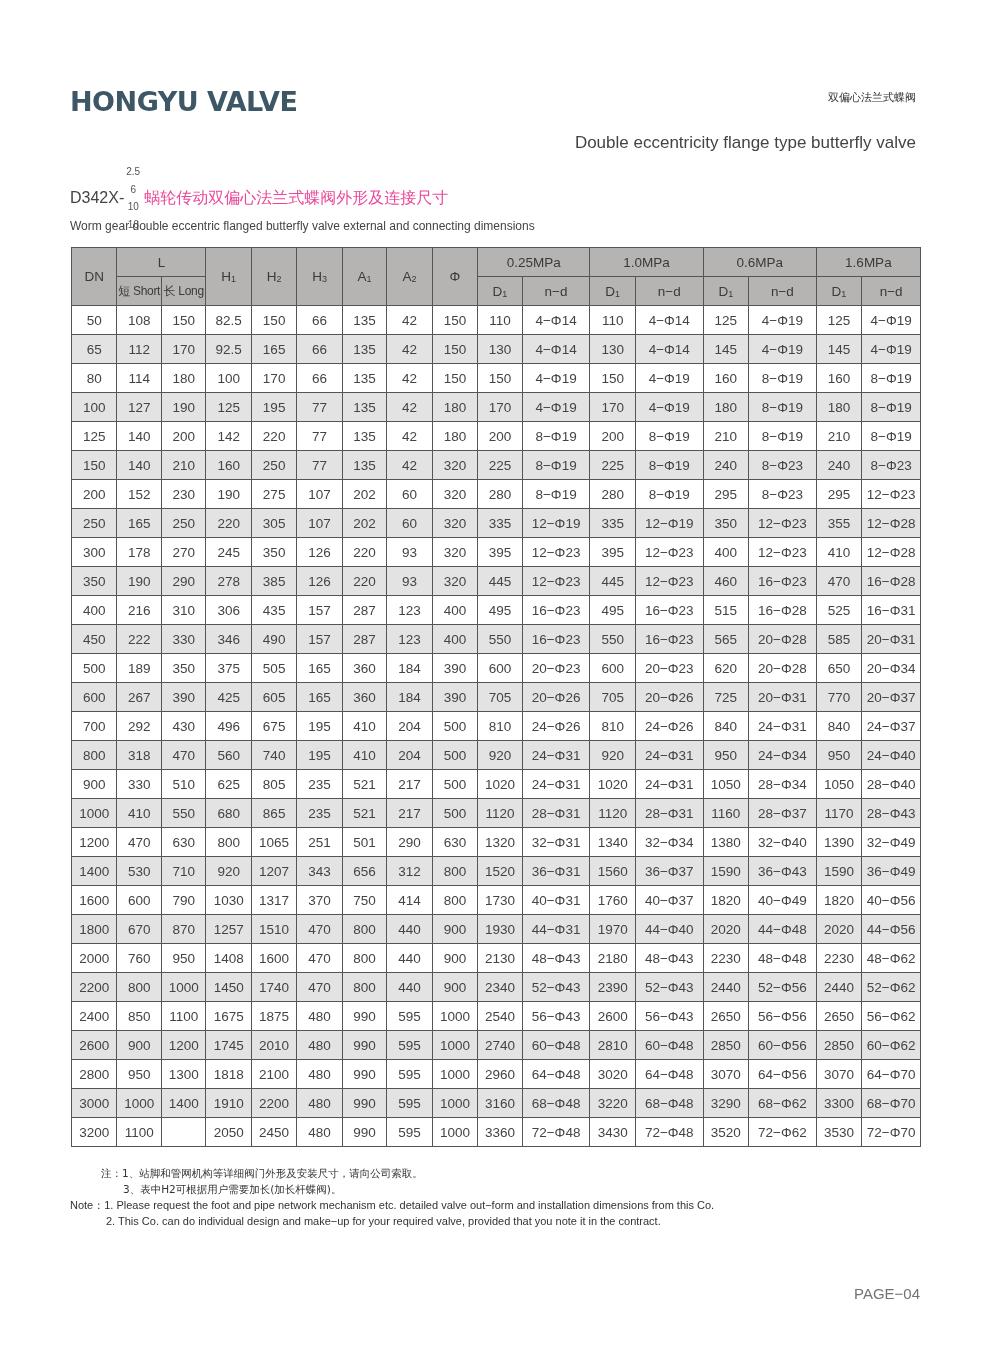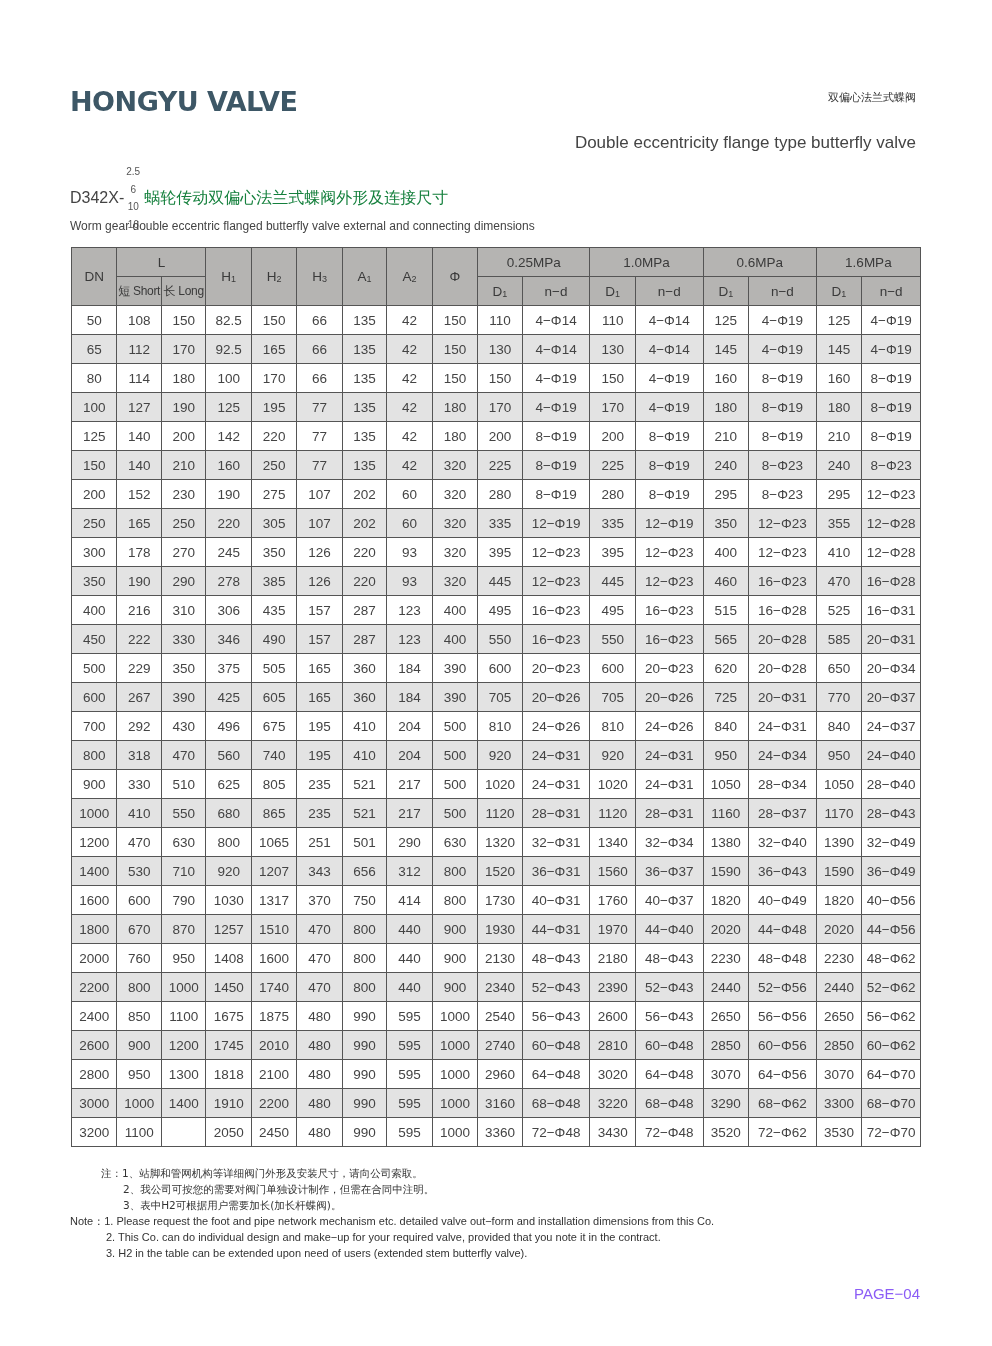--- a/index.html
+++ b/index.html
@@ -3,39 +3,39 @@
 <meta charset="utf-8">
 <style>
   html, body { margin: 0; padding: 0; background: #ffffff; }
   body { width: 992px; height: 1346px; position: relative; font-family: "Liberation Sans", "DejaVu Sans", sans-serif; color: #444; overflow: hidden; }
   .brand { position: absolute; left: 70px; top: 86px; font-family: "DejaVu Sans", sans-serif; font-weight: bold; font-size: 27px; color: #3d5766; letter-spacing: -0.5px; }
   .title-cn { position: absolute; right: 76px; top: 90px; font-size: 11px; color: #333; font-family: "DejaVu Sans", sans-serif; }
   .title-en { position: absolute; right: 76px; top: 133px; font-size: 17px; color: #444; }
   .model { position: absolute; left: 70px; top: 178px; height: 40px; display: flex; align-items: center; font-size: 15px; color: #444; }
   .model .code { font-size: 16px; }
   .model .stack { display: flex; flex-direction: column; align-items: center; font-size: 10px; line-height: 9.5px; margin: 0 4px 0 2px; color:#555;gap:8px; }
-  .model .cn { font-size: 16px; font-family: "DejaVu Sans", sans-serif; color:#15803d; }
+  .model .cn { font-size: 16px; font-family: "DejaVu Sans", sans-serif; color:#ec4899; }
   .subtitle { position: absolute; left: 70px; top: 219px; font-size: 12px; color: #444; }
 
   table.dims { position: absolute; left: 71px; top: 247px; border-collapse: collapse; table-layout: fixed; width: 850px; }
   table.dims td, table.dims th { border: 1px solid #555; text-align: center; font-size: 13.5px; font-weight: normal; color: #444; padding: 0; white-space: nowrap; overflow: hidden; }
   table.dims th { background: #b5b4b2; color: #3a3a3a; }
   table.dims thead tr.h1 th { height: 28px; }
   table.dims thead tr.h2 th { height: 28px; }
   table.dims th.small { font-size: 12px; letter-spacing: -0.3px; }
   table.dims tbody tr td { height: 28px; }
   table.dims tbody tr:nth-child(even) td { background: #e3e3e3; }
   table.dims tbody tr:nth-child(odd) td { background: #ffffff; }
   sub { font-size: 9px; vertical-align: -1px; }
 
   .notes { position: absolute; left: 70px; top: 1165px; font-size: 11px; line-height: 16px; color: #333; }
   .notes .cn { font-family: "DejaVu Sans", sans-serif; font-size: 10.5px; margin-left: 31px; }
   .notes .indent { padding-left: 22px; }
   .notes .indent-en { padding-left: 36px; }
-  .page { position: absolute; right: 72px; top: 1285px; font-size: 15px; color: #8b5cf6; }
+  .page { position: absolute; right: 72px; top: 1285px; font-size: 15px; color: #737373; }
 </style>
 </head>
 <body>
 
 <div class="brand">HONGYU VALVE</div>
 <div class="title-cn">双偏心法兰式蝶阀</div>
 <div class="title-en">Double eccentricity flange type butterfly valve</div>
 
 <div class="model">
   <span class="code">D342X-</span>
@@ -321,21 +321,21 @@
         <td>16−Φ23</td>
         <td>550</td>
         <td>16−Φ23</td>
         <td>565</td>
         <td>20−Φ28</td>
         <td>585</td>
         <td>20−Φ31</td>
       </tr>
       <tr>
         <td>500</td>
-        <td>229</td>
+        <td>189</td>
         <td>350</td>
         <td>375</td>
         <td>505</td>
         <td>165</td>
         <td>360</td>
         <td>184</td>
         <td>390</td>
         <td>600</td>
         <td>20−Φ23</td>
         <td>600</td>
@@ -647,20 +647,18 @@
         <td>3520</td>
         <td>72−Φ62</td>
         <td>3530</td>
         <td>72−Φ70</td>
       </tr>
     </tbody>
 </table>
 
 <div class="notes">
   <div class="cn">注：1、站脚和管网机构等详细阀门外形及安装尺寸，请向公司索取。</div>
-  <div class="cn indent">2、我公司可按您的需要对阀门单独设计制作，但需在合同中注明。</div>
   <div class="cn indent">3、表中H2可根据用户需要加长(加长杆蝶阀)。</div>
   <div>Note：1. Please request the foot and pipe network mechanism etc. detailed valve out−form and installation dimensions from this Co.</div>
   <div class="indent-en">2. This Co. can do individual design and make−up for your required valve, provided that you note it in the contract.</div>
-  <div class="indent-en">3. H2 in the table can be extended upon need of users (extended stem butterfly valve).</div>
 </div>
 
 <div class="page">PAGE−04</div>
 
 </body></html>

